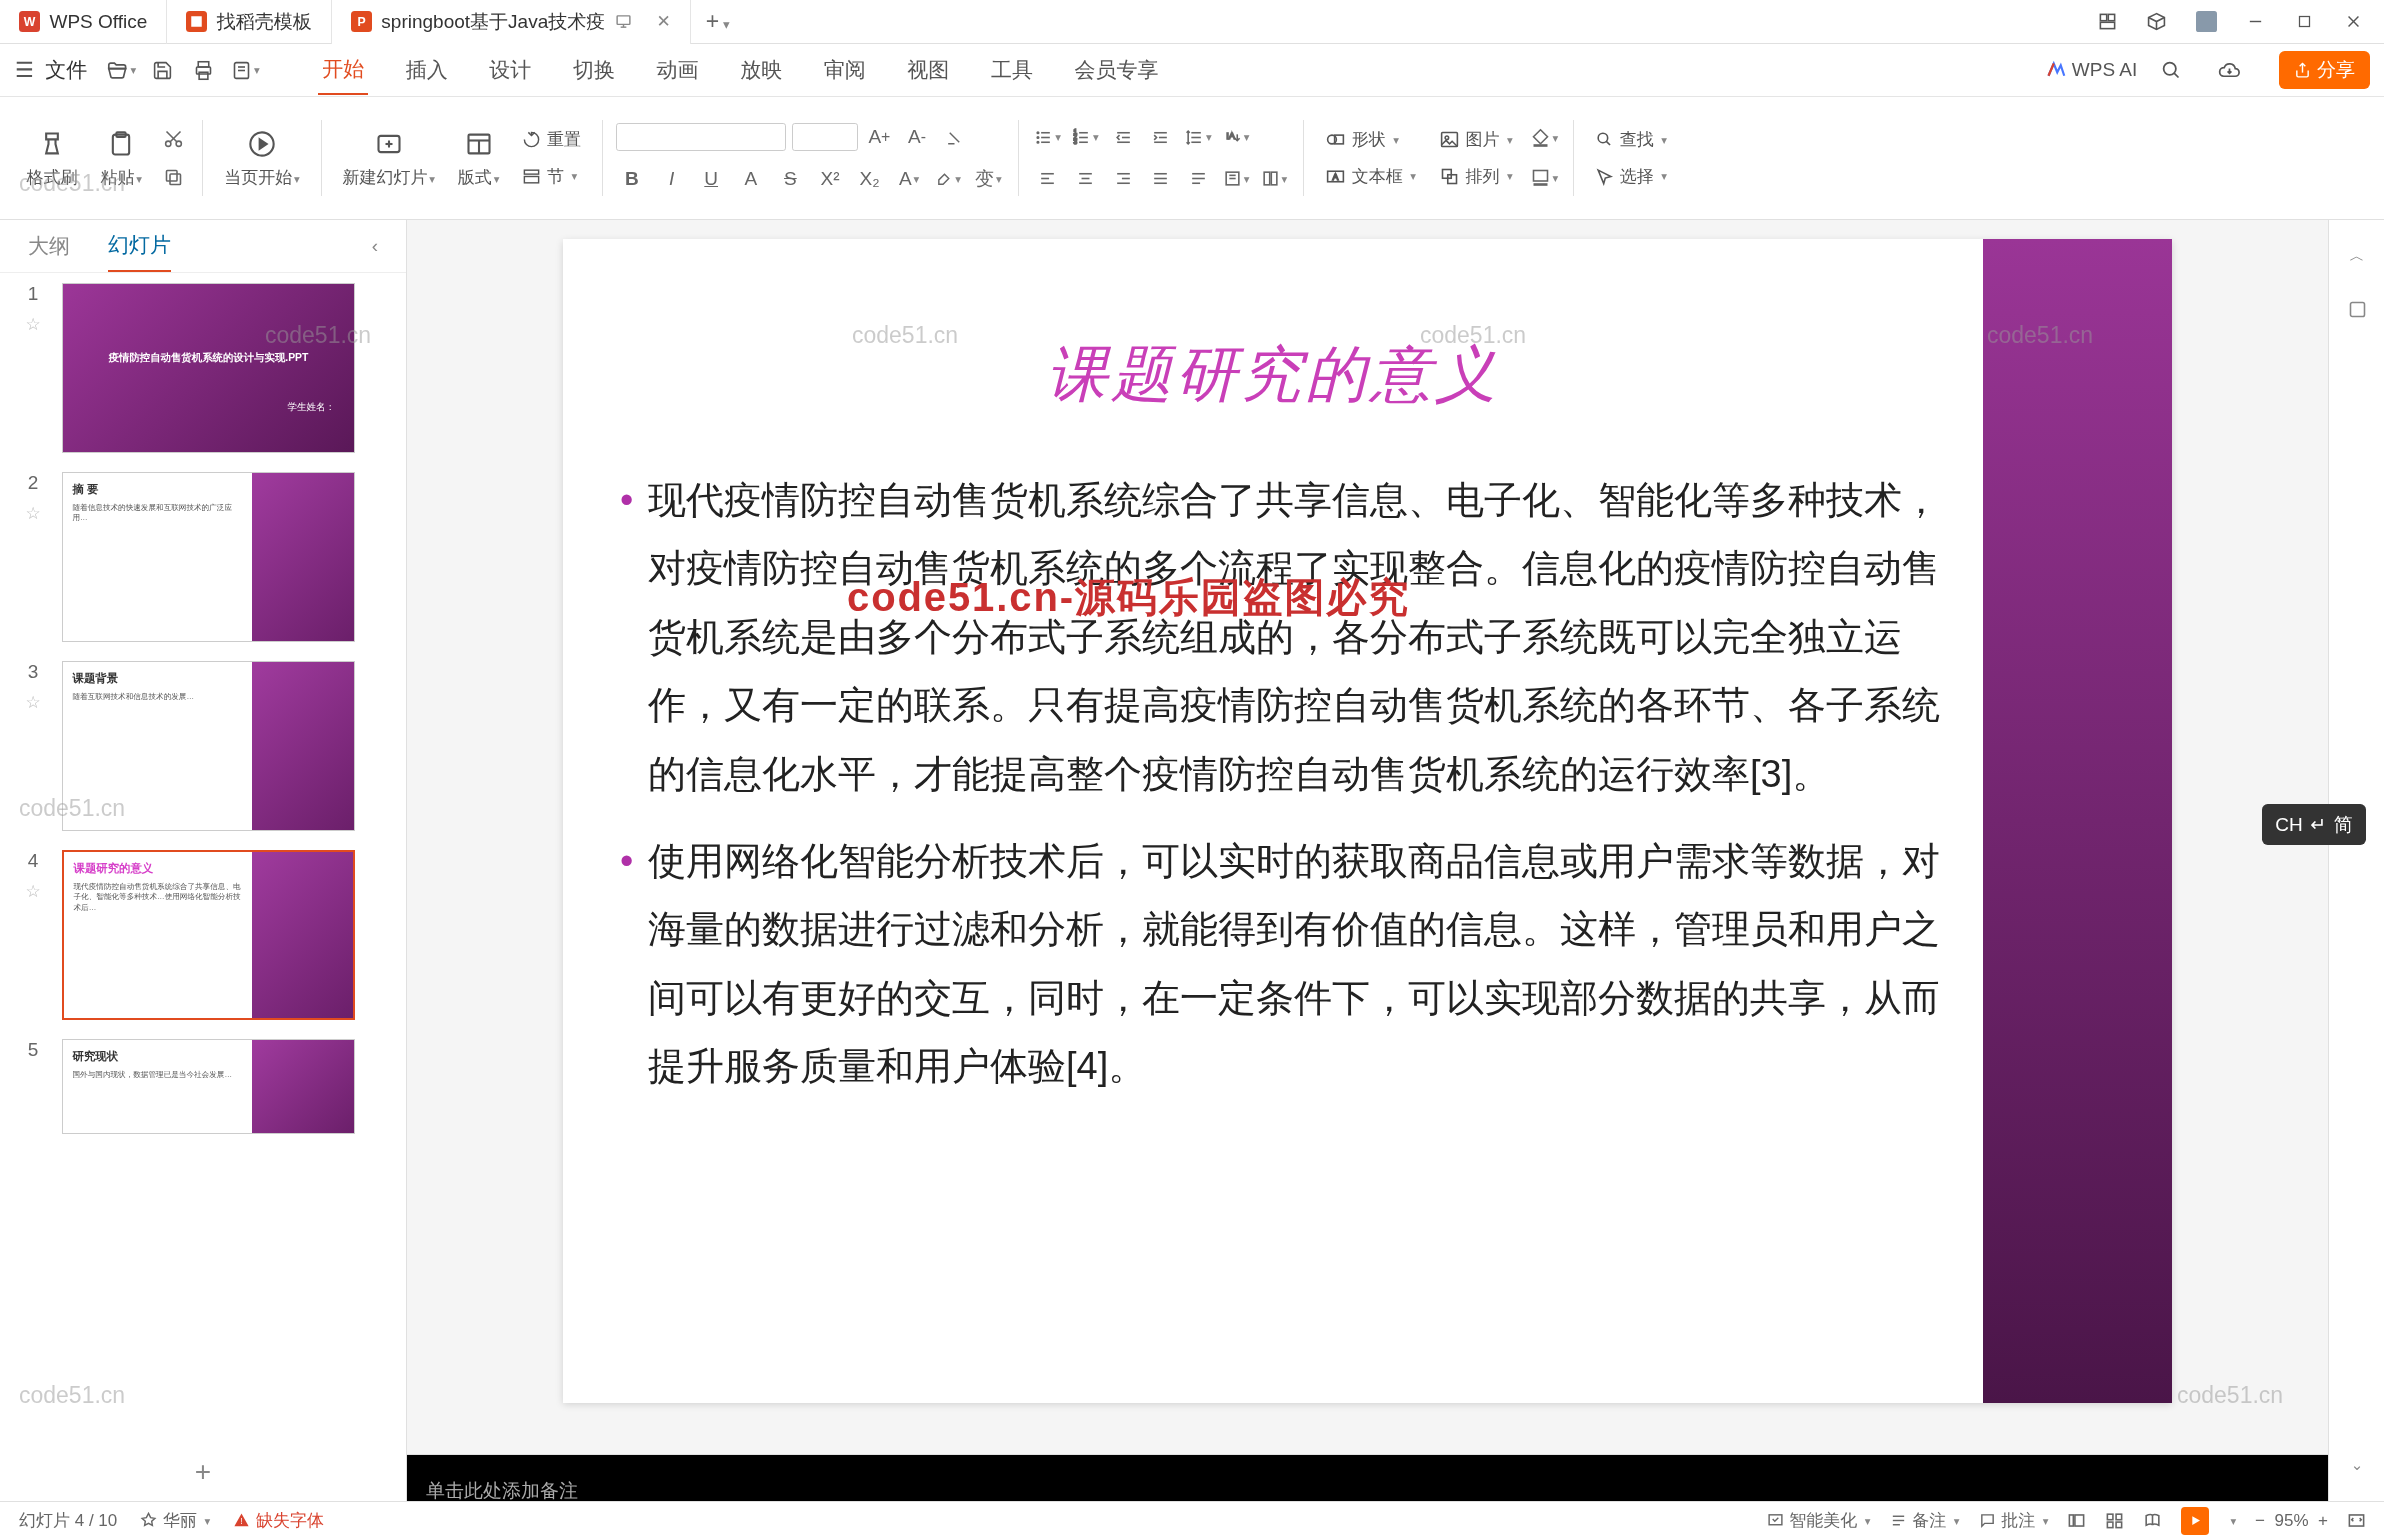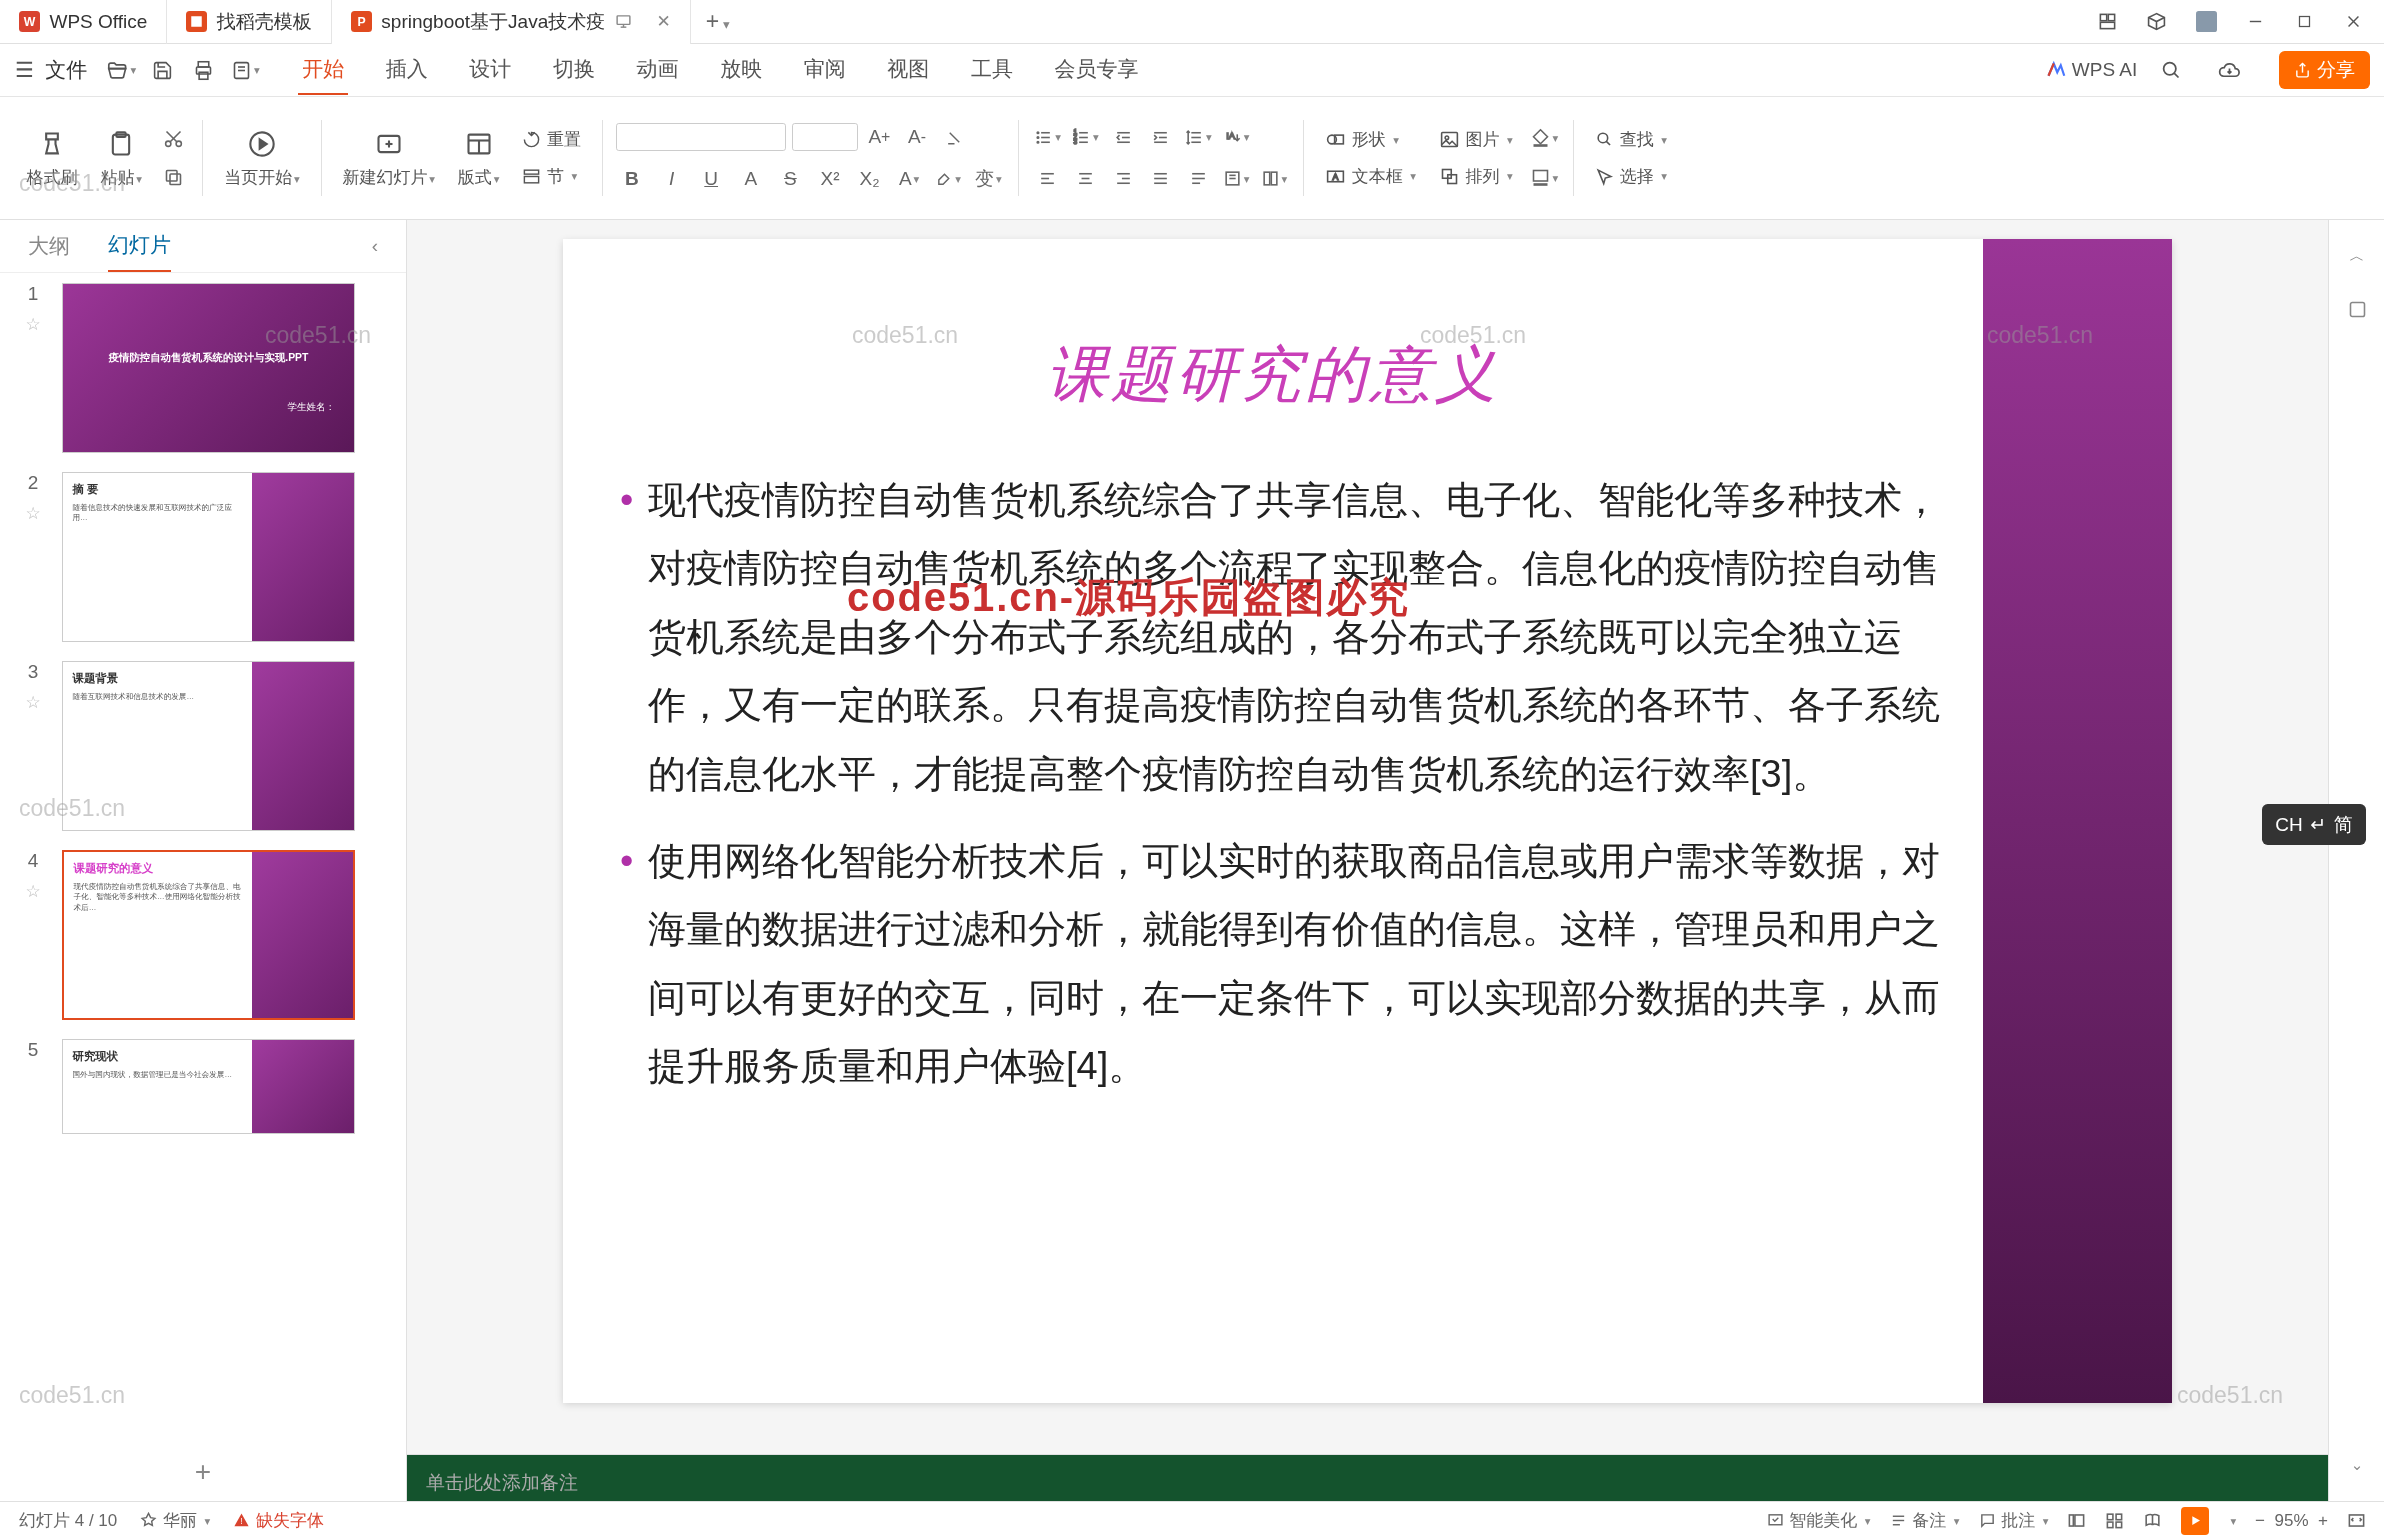--- a/index.html
+++ b/index.html
@@ -17,21 +17,21 @@
 .titlebar-spacer { flex: 1; }
 .win-controls { display: flex; align-items: center; gap: 24.6px; padding: 0 19px; }
 .win-btn { width: 24.6px; height: 24.6px; display: flex; align-items: center; justify-content: center; color: #555; cursor: pointer; }
 
 
 .menubar { height: 53px; background: #fff; display: flex; align-items: center; padding: 0 15px; border-bottom: 0.9px solid #e5e5e5; }
 .menu-left { display: flex; align-items: center; gap: 11.4px; }
 .hamburger { font-size: 21px; color: #555; }
 .file-label { font-size: 21px; color: #333; margin-right: 7.6px; }
 .menu-icon { width: 30px; height: 30px; display: flex; align-items: center; justify-content: center; color: #555; cursor: pointer; }
-.menu-tabs { display: flex; gap: 34px; margin-left: 38px; }
+.menu-tabs { display: flex; align-items: center; gap: 34px; margin-left: 58px; }
 .menu-tab { font-size: 21px; color: #555; cursor: pointer; padding: 9.5px 3.8px; }
 .menu-tab.active { color: #e14b1f; border-bottom: 2.8px solid #e14b1f; font-weight: 500; }
 .menubar-spacer { flex: 1; }
 .wps-ai { display: flex; align-items: center; gap: 5.7px; font-size: 19px; color: #555; }
 .wps-ai-logo { display: inline-flex; }
 .search-icon { margin-left: 19px; color: #555; }
 .menubar-right { display: flex; align-items: center; gap: 19px; margin-left: 28px; }
 .share-btn { background: #ff6a00; color: #fff; padding: 5.7px 15px; border-radius: 5.7px; font-size: 19px; display: flex; align-items: center; gap: 5.7px; margin-left: 16px; }
 
 
@@ -75,21 +75,21 @@
 
 .canvas-area { flex: 1; display: flex; flex-direction: column; background: #f5f5f5; position: relative; }
 .canvas-scroll { flex: 1; display: flex; justify-content: center; align-items: flex-start; padding: 19px 38px; overflow: auto; }
 .slide { width: 1609px; height: 1164px; background: #fff; box-shadow: 0 1.9px 7.6px rgba(0,0,0,0.15); position: relative; }
 .slide-grad { position: absolute; right: 0; top: 0; width: 189px; height: 100%; background: linear-gradient(180deg, #9a3596 0%, #72256f 50%, #4a1548 100%); }
 .slide-title { position: absolute; top: 95px; left: 0; right: 189px; text-align: center; font-size: 61px; color: #c93fb8; font-weight: 500; font-style: italic; letter-spacing: 3.8px; }
 .slide-body { position: absolute; top: 227px; left: 57px; right: 227px; font-size: 38px; line-height: 1.8; color: #222; }
 .slide-body p { margin-bottom: 19px; text-indent: 0; position: relative; padding-left: 28px; }
 .slide-body p::before { content: "•"; position: absolute; left: 0; color: #b030a8; }
 .watermark-overlay { position: absolute; top: 331px; left: 284px; font-size: 40px; color: #c93030; font-weight: bold; letter-spacing: 1.9px; pointer-events: none; }
-.notes-bar { height: 47px; background: #14532d; border-top: 0.9px solid #e0e0e0; padding: 15px 19px; font-size: 19px; color: #aaa; }
+.notes-bar { height: 47px; background: #000000; border-top: 0.9px solid #e0e0e0; padding: 23px 19px; font-size: 19px; color: #aaa; }
 
 
 .right-bar { width: 57px; background: #fff; border-left: 0.9px solid #e0e0e0; display: flex; flex-direction: column; align-items: center; padding-top: 19px; gap: 19px; }
 .right-bar-btn { width: 34px; height: 34px; display: flex; align-items: center; justify-content: center; color: #888; cursor: pointer; }
 
 
 .statusbar { height: 38px; background: #fff; border-top: 0.9px solid #e0e0e0; display: flex; align-items: center; padding: 0 19px; font-size: 17px; color: #666; }
 .status-left { display: flex; align-items: center; gap: 23px; }
 .status-item { display: flex; align-items: center; gap: 5.7px; }
 .status-spacer { flex: 1; }

